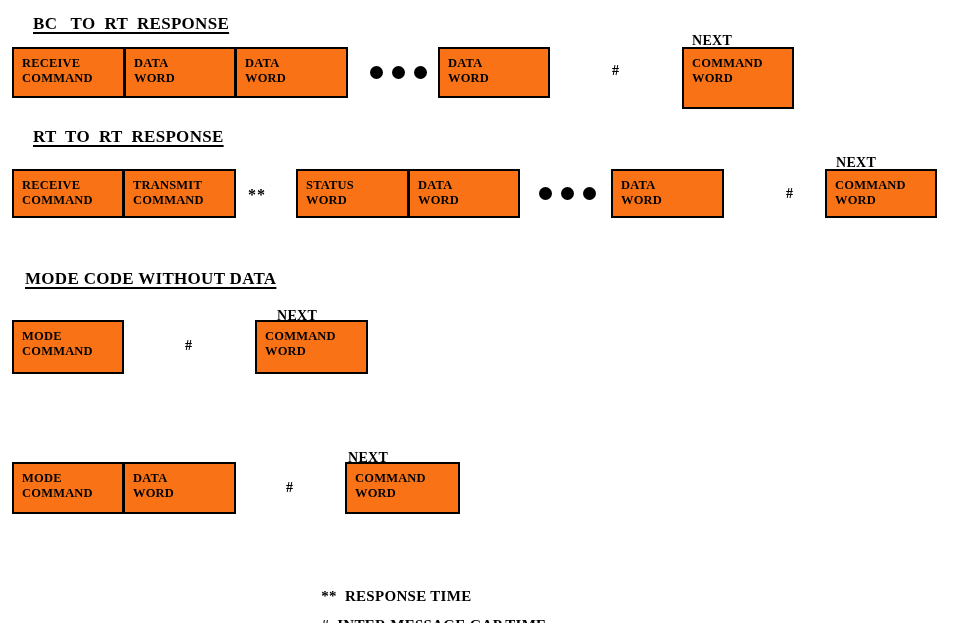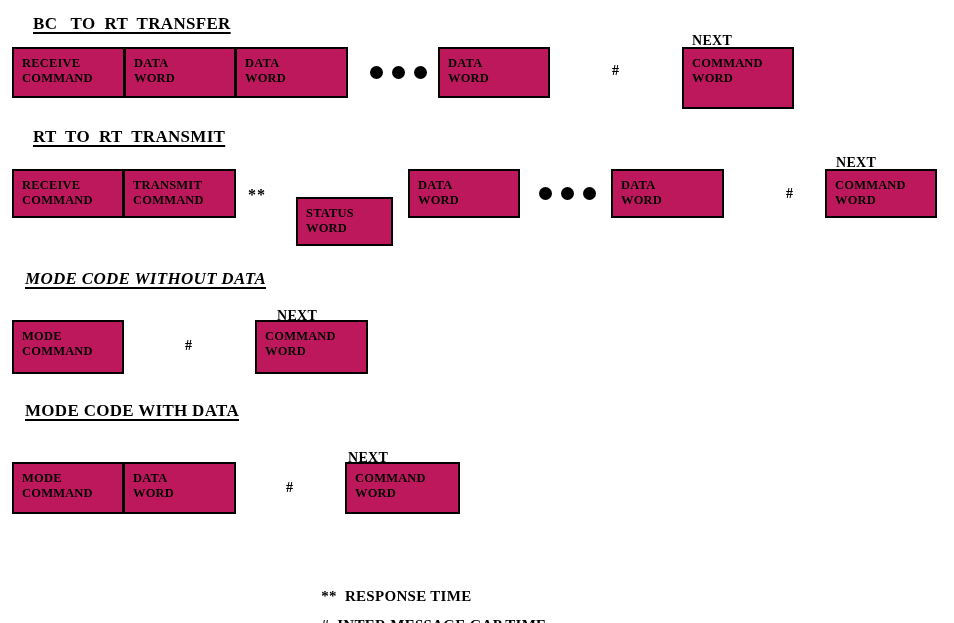--- a/index.html
+++ b/index.html
@@ -31,21 +31,21 @@
     white-space: pre;
     text-decoration: underline;
     text-underline-offset: 3px;
     text-decoration-thickness: 2px;
   }
 
   .msgbox {
     position: absolute;
     box-sizing: border-box;
     border: 2px solid #000000;
-    background: #be185d;
+    background: #f97316;
     padding: 7px 0 0 8px;
   }
   .msgbox .line {
     font-family: "Liberation Serif", "DejaVu Serif", serif;
     font-weight: bold;
     font-size: 12.5px;
     line-height: 15px;
     letter-spacing: 0.2px;
     white-space: pre;
   }
@@ -92,21 +92,21 @@
     font-size: 15px;
     letter-spacing: 0.3px;
     white-space: pre;
   }
 </style>
 </head>
 <body>
 
 <div id="page">
 
-  <div class="heading" style="left:33px; top:14px;">BC   TO  RT  TRANSFER</div>
+  <div class="heading" style="left:33px; top:14px;">BC   TO  RT  RESPONSE</div>
 
   <div class="msgbox" style="left:12px; top:47px; width:113px; height:51px;">
     <div class="line">RECEIVE</div>
     <div class="line">COMMAND</div>
   </div>
 
   <div class="msgbox" style="left:124px; top:47px; width:112px; height:51px;">
     <div class="line">DATA</div>
     <div class="line">WORD</div>
   </div>
@@ -129,35 +129,35 @@
 
   <div class="marker" style="left:612px; top:63px;">#</div>
 
   <div class="nextlabel" style="left:692px; top:33px;">NEXT</div>
 
   <div class="msgbox" style="left:682px; top:47px; width:112px; height:62px;">
     <div class="line">COMMAND</div>
     <div class="line">WORD</div>
   </div>
 
-  <div class="heading" style="left:33px; top:127px;">RT  TO  RT  TRANSMIT</div>
+  <div class="heading" style="left:33px; top:127px;">RT  TO  RT  RESPONSE</div>
 
   <div class="msgbox" style="left:12px; top:169px; width:112px; height:49px;">
     <div class="line">RECEIVE</div>
     <div class="line">COMMAND</div>
   </div>
 
   <div class="msgbox" style="left:123px; top:169px; width:113px; height:49px;">
     <div class="line">TRANSMIT</div>
     <div class="line">COMMAND</div>
   </div>
 
   <div class="marker stars" style="left:248px; top:186px;">**</div>
 
-  <div class="msgbox" style="left:296px; top:169px; width:97px; height:49px;margin-top:28px;">
+  <div class="msgbox" style="left:296px; top:169px; width:113px; height:49px;">
     <div class="line">STATUS</div>
     <div class="line">WORD</div>
   </div>
 
   <div class="msgbox" style="left:408px; top:169px; width:112px; height:49px;">
     <div class="line">DATA</div>
     <div class="line">WORD</div>
   </div>
 
   <div class="ellipsis" style="left:539px; top:187px;">
@@ -173,37 +173,36 @@
 
   <div class="marker" style="left:786px; top:186px;">#</div>
 
   <div class="nextlabel" style="left:836px; top:155px;">NEXT</div>
 
   <div class="msgbox" style="left:825px; top:169px; width:112px; height:49px;">
     <div class="line">COMMAND</div>
     <div class="line">WORD</div>
   </div>
 
-  <div class="heading" style="left:25px; top:269px;font-style:italic;">MODE CODE WITHOUT DATA</div>
+  <div class="heading" style="left:25px; top:269px;">MODE CODE WITHOUT DATA</div>
 
   <div class="msgbox" style="left:12px; top:320px; width:112px; height:54px;">
     <div class="line">MODE</div>
     <div class="line">COMMAND</div>
   </div>
 
   <div class="marker" style="left:185px; top:338px;">#</div>
 
   <div class="nextlabel" style="left:277px; top:308px;">NEXT</div>
 
   <div class="msgbox" style="left:255px; top:320px; width:113px; height:54px;">
     <div class="line">COMMAND</div>
     <div class="line">WORD</div>
   </div>
 
-  <div class="heading" style="left:25px; top:401px;">MODE CODE WITH DATA</div>
 
 
   <div class="msgbox" style="left:12px; top:462px; width:112px; height:52px;">
     <div class="line">MODE</div>
     <div class="line">COMMAND</div>
   </div>
 
   <div class="msgbox" style="left:123px; top:462px; width:113px; height:52px;">
     <div class="line">DATA</div>
     <div class="line">WORD</div>

